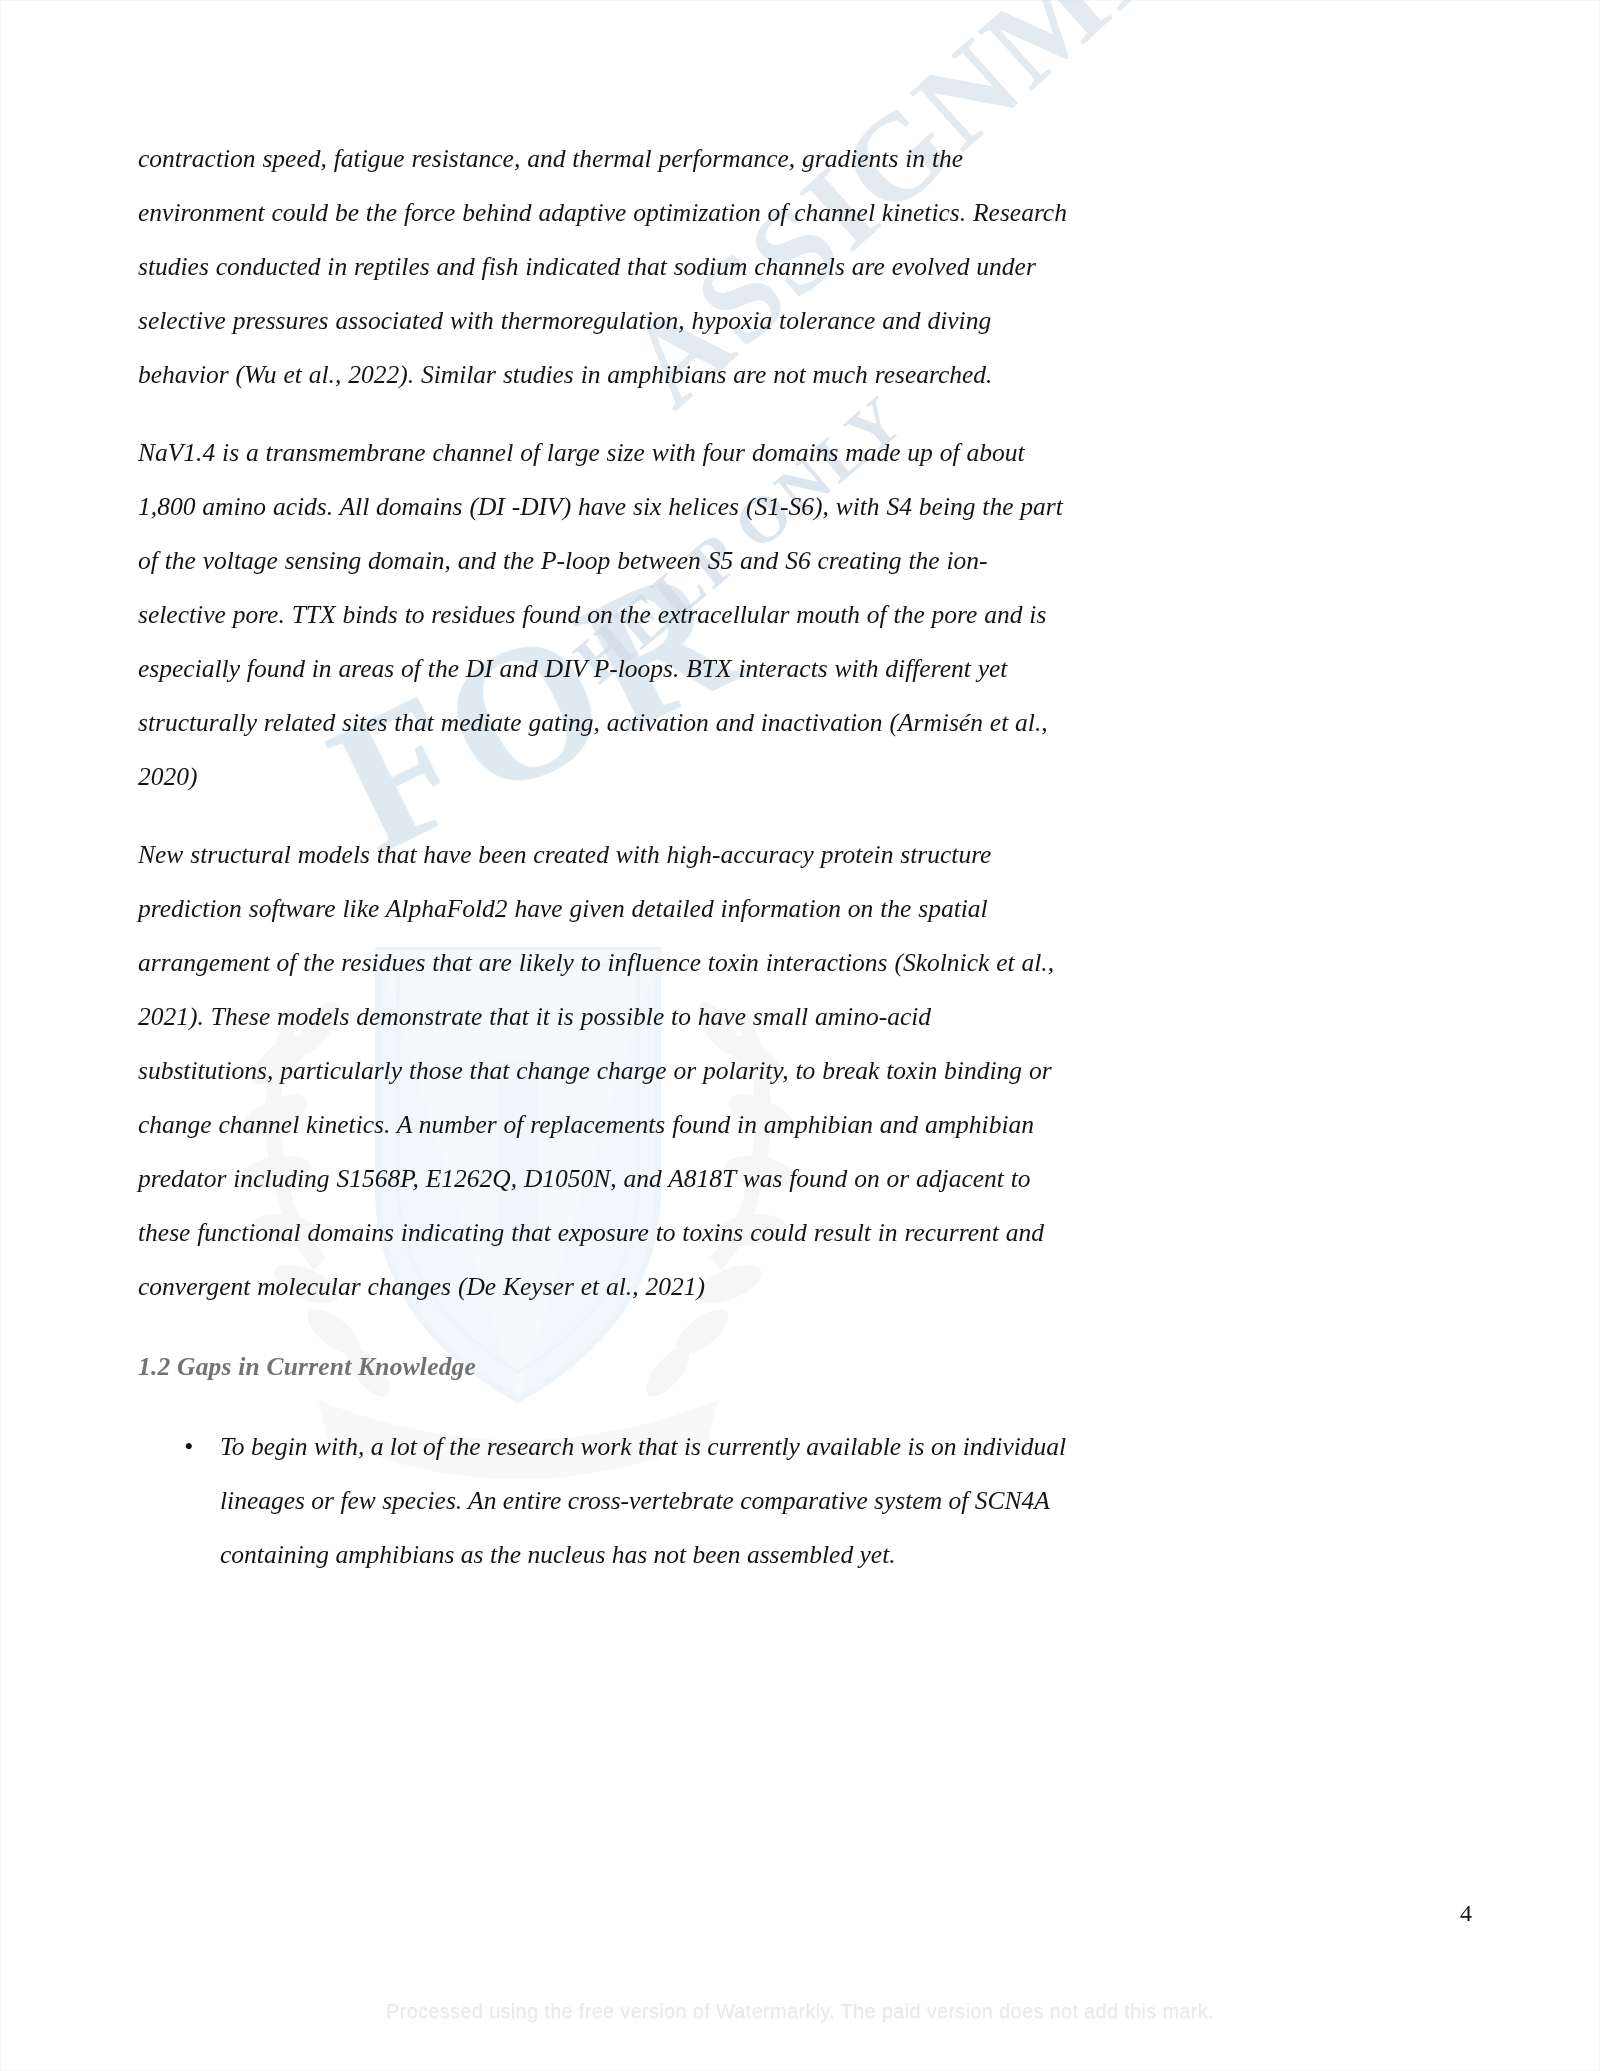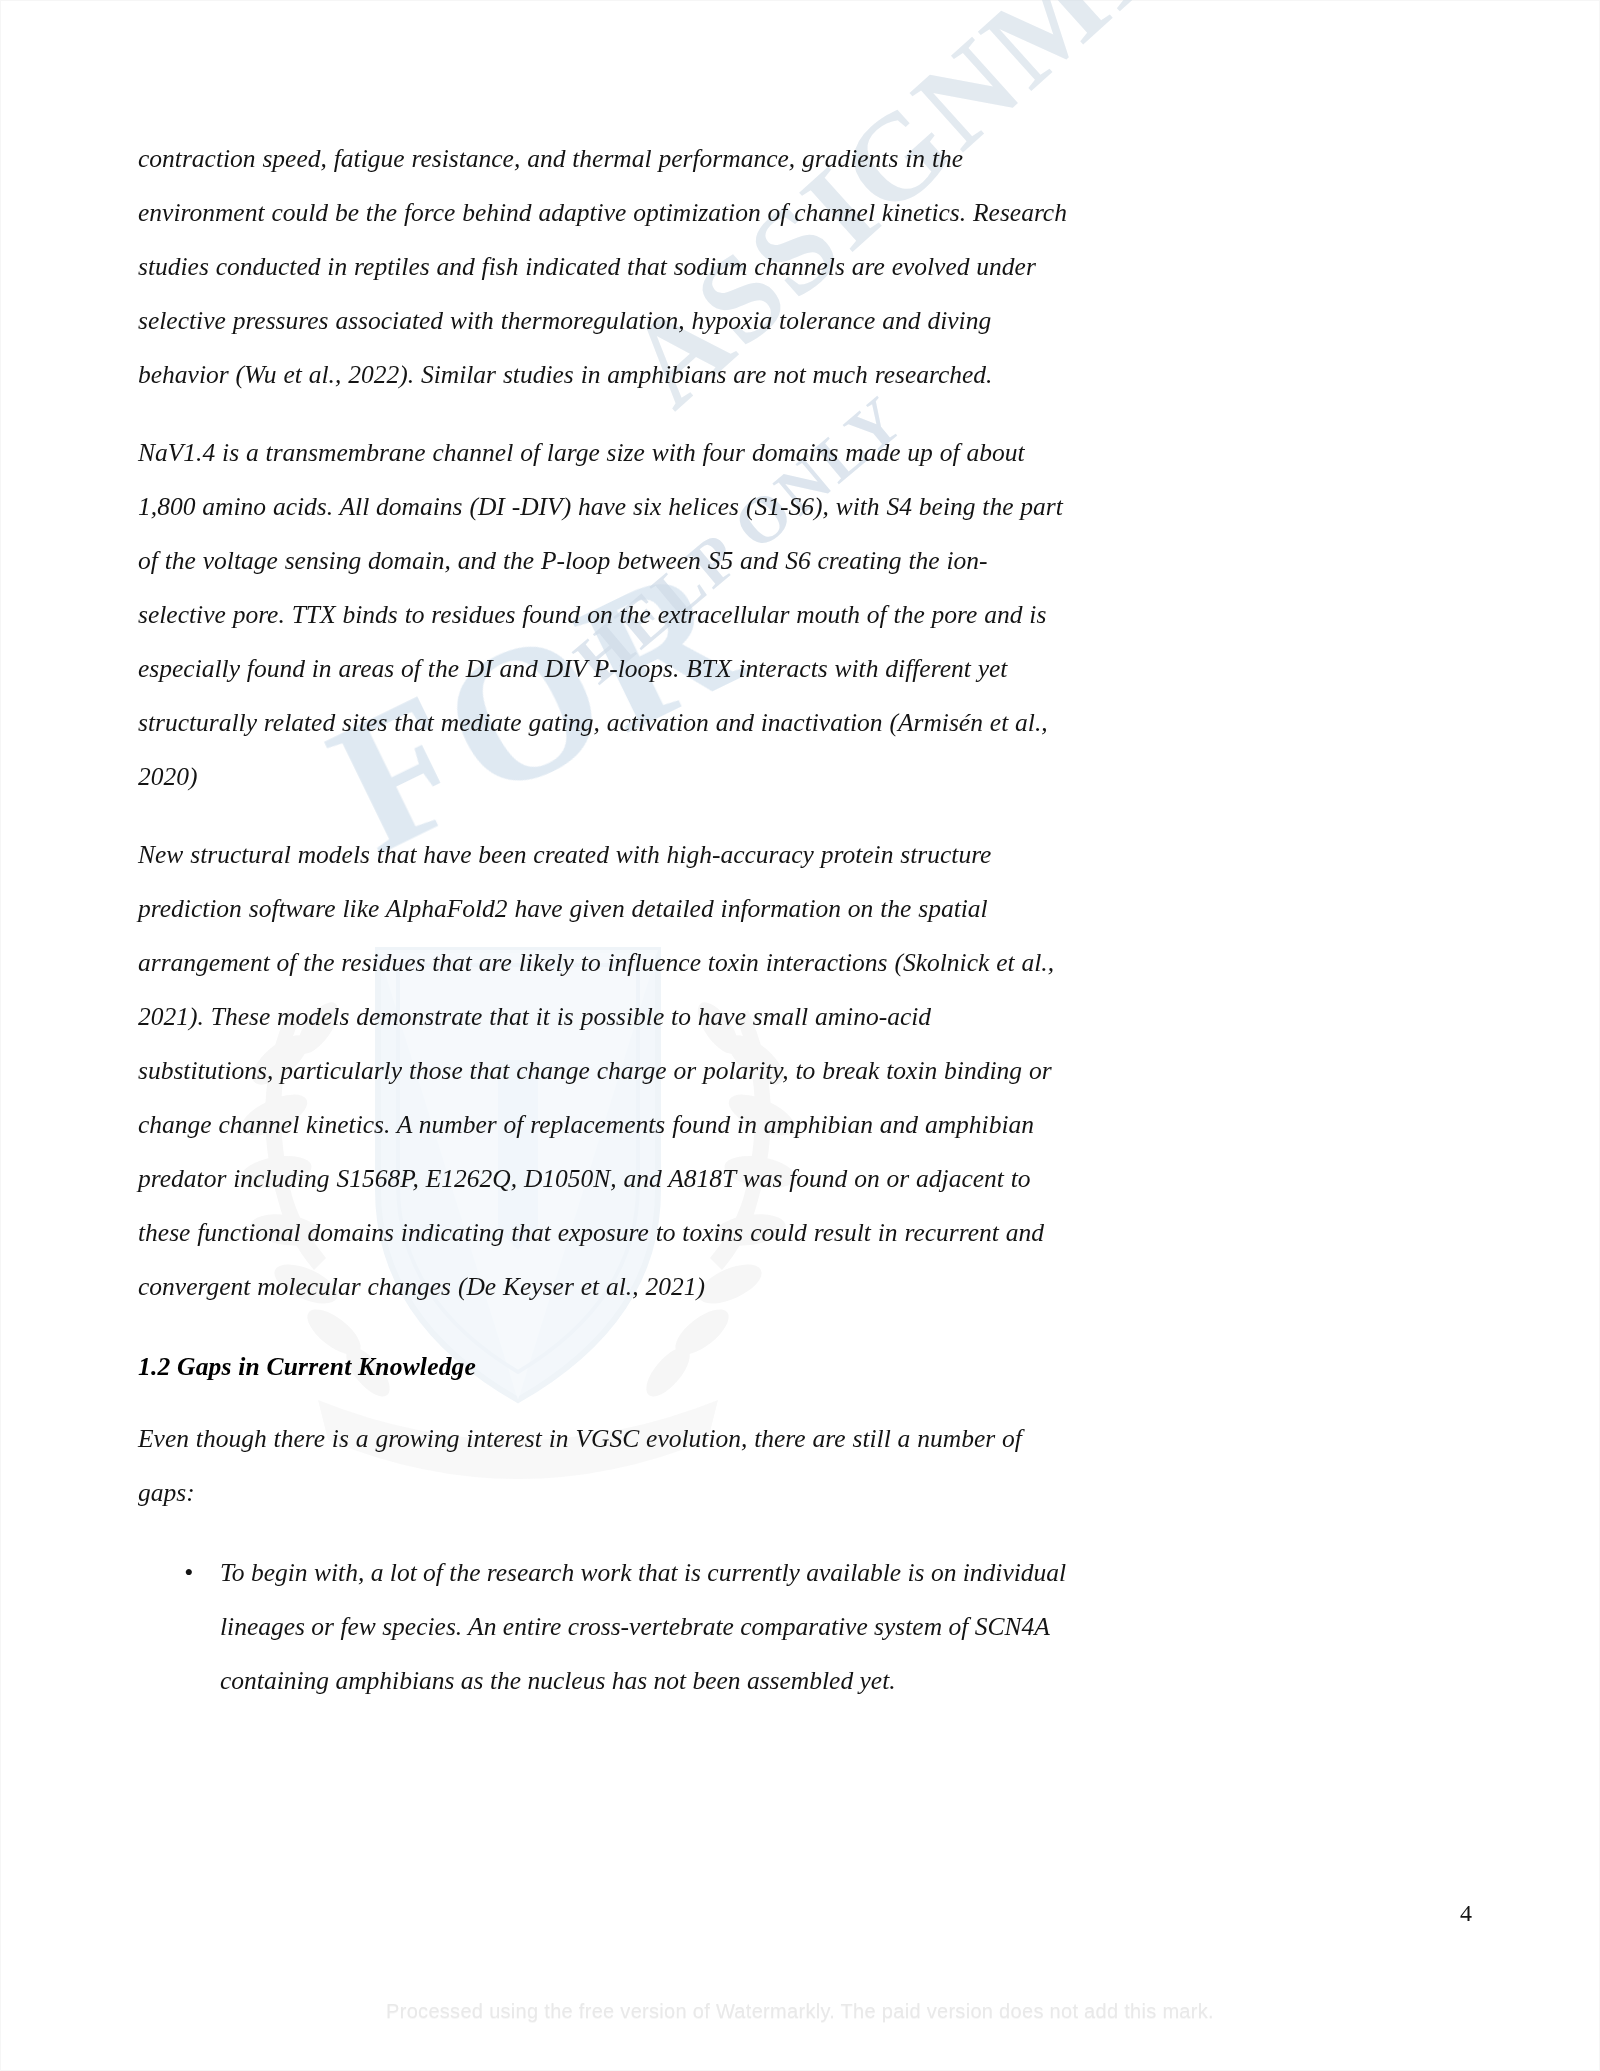--- a/index.html
+++ b/index.html
@@ -99,21 +99,21 @@
     text-align: left;
     letter-spacing: 0.0px;
     word-spacing: 0.5px;
   }
 
   h2.sub-heading {
     margin: 26px 0 18px 0;
     font-size: 25.5px;
     line-height: 54px;
     font-weight: 700;
-    color: #000000;
+    color: #737373;
     letter-spacing: 0.2px;
   }
 
   ul.gap-list {
     margin: 26px 0 0 0;
     padding: 0 0 0 46px;
     list-style: none;
   }
   ul.gap-list li {
     position: relative;
@@ -214,21 +214,20 @@
 
     <p class="body-para">contraction speed, fatigue resistance, and thermal performance, gradients in the environment could be the force behind adaptive optimization of channel kinetics. Research studies conducted in reptiles and fish indicated that sodium channels are evolved under selective pressures associated with thermoregulation, hypoxia tolerance and diving behavior (Wu et al., 2022). Similar studies in amphibians are not much researched.</p>
 
 
     <p class="body-para">NaV1.4 is a transmembrane channel of large size with four domains made up of about 1,800 amino acids. All domains (DI -DIV) have six helices (S1-S6), with S4 being the part of the voltage sensing domain, and the P-loop between S5 and S6 creating the ion-selective pore. TTX binds to residues found on the extracellular mouth of the pore and is especially found in areas of the DI and DIV P-loops. BTX interacts with different yet structurally related sites that mediate gating, activation and inactivation (Armisén et al., 2020)</p>
 
     <p class="body-para">New structural models that have been created with high-accuracy protein structure prediction software like AlphaFold2 have given detailed information on the spatial arrangement of the residues that are likely to influence toxin interactions (Skolnick et al., 2021). These models demonstrate that it is possible to have small amino-acid substitutions, particularly those that change charge or polarity, to break toxin binding or change channel kinetics. A number of replacements found in amphibian and amphibian predator including S1568P, E1262Q, D1050N, and A818T was found on or adjacent to these functional domains indicating that exposure to toxins could result in recurrent and convergent molecular changes (De Keyser et al., 2021)</p>
 
     <h2 class="sub-heading">1.2 Gaps in Current Knowledge</h2>
 
-    <p class="body-para">Even though there is a growing interest in VGSC evolution, there are still a number of gaps:</p>
 
     <ul class="gap-list">
       <li>
         <span class="bullet">•</span>
         <span>To begin with, a lot of the research work that is currently available is on individual lineages or few species. An entire cross-vertebrate comparative system of SCN4A containing amphibians as the nucleus has not been assembled yet.</span>
       </li>
     </ul>
 
   </div>
 

